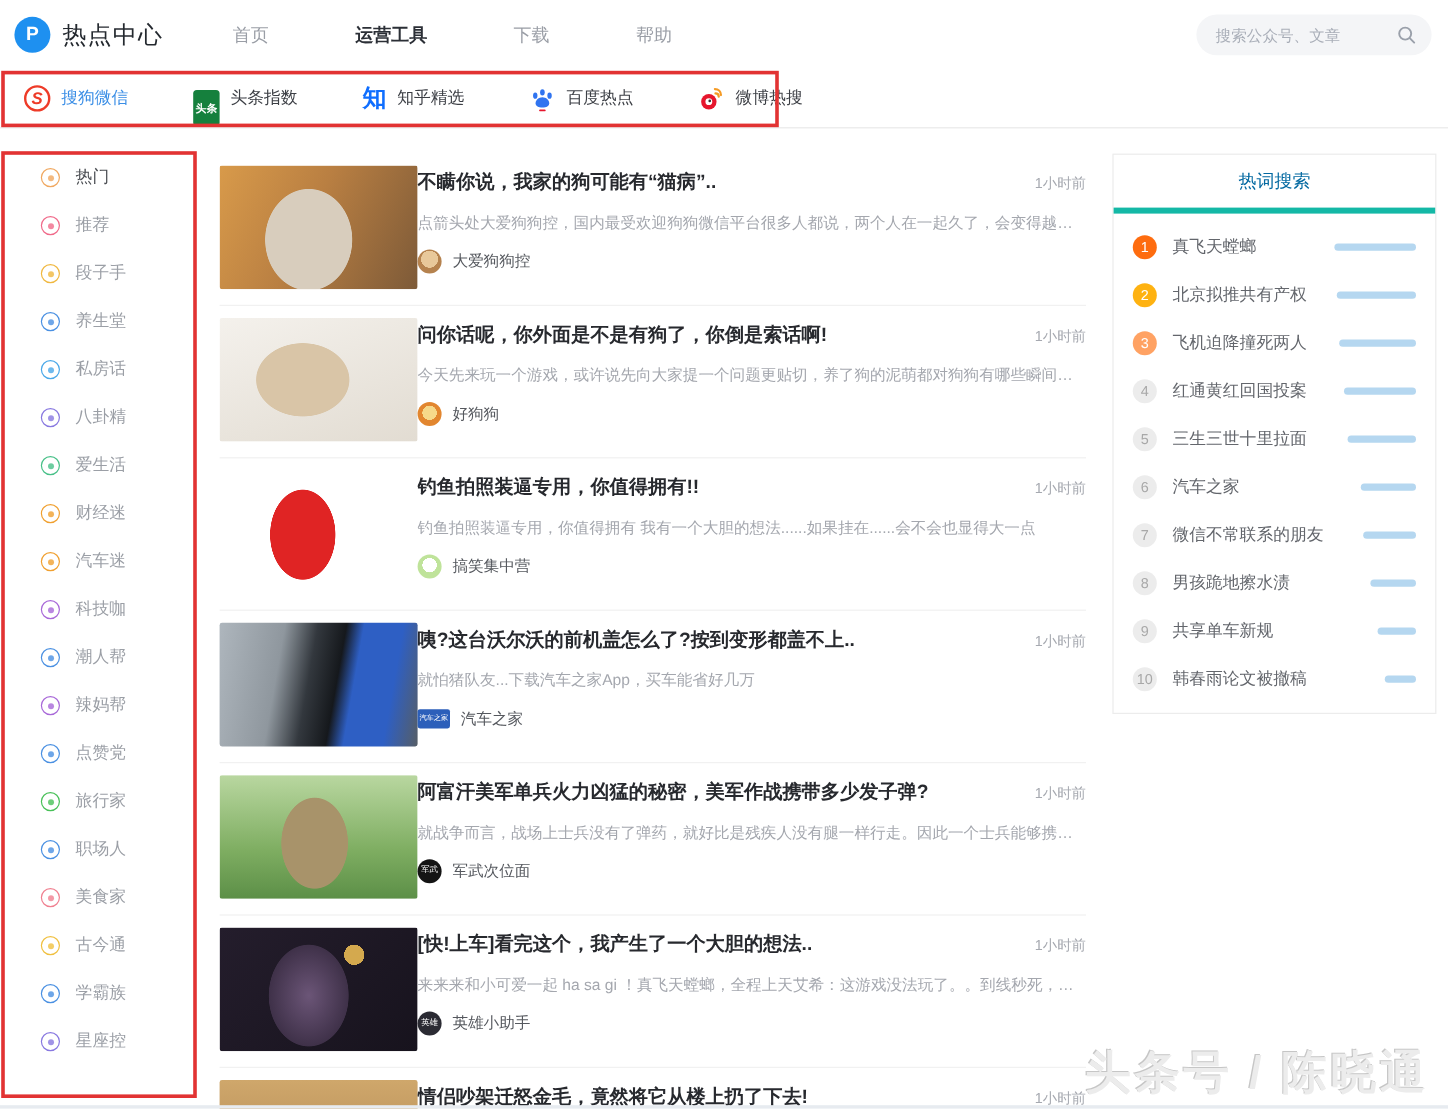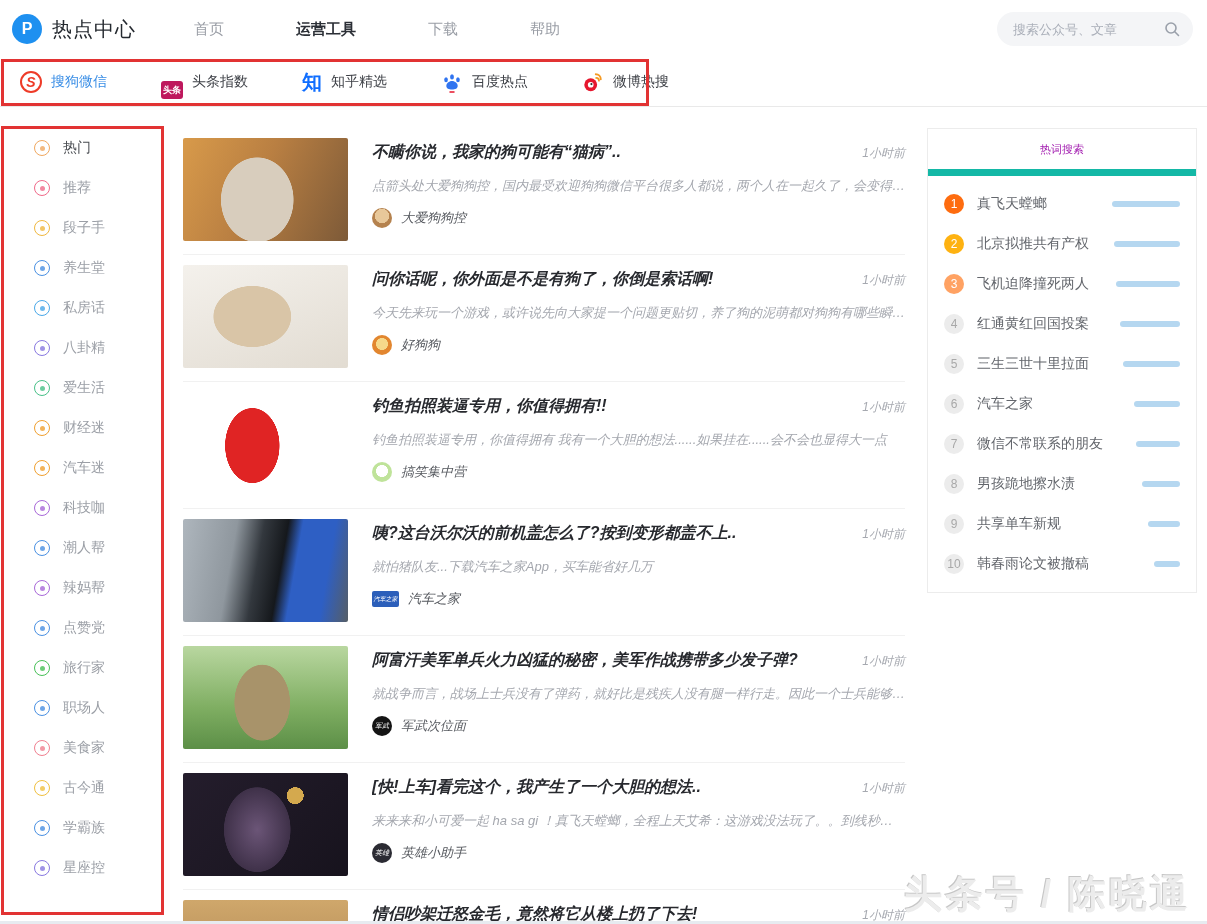--- a/index.html
+++ b/index.html
@@ -25,57 +25,57 @@
   .search-icon { position:absolute; right:12px; top:8px; }
 
   
   .sourcebar { height:49px; display:flex; align-items:center; padding-left:20px; gap:54px;
     background:#fff; border-bottom:1px solid #e9e9e9; }
   .source-tab { display:flex; align-items:center; gap:9px; font-size:14px; color:#3c3f45; cursor:pointer; }
   .source-tab.active .source-tab-label { color:#3a8ee6; }
   .icon-sogou { width:22px; height:22px; border:2px solid #ee3b28; border-radius:50%;
     display:flex; align-items:center; justify-content:center; color:#ee3b28; font-weight:bold;
     font-size:14px; font-style:italic; }
-  .icon-toutiao { width:22px; height:18px; background:#be185d; border-radius:3px; color:#fff;
+  .icon-toutiao { width:22px; height:30px; background:#15803d; border-radius:3px; color:#fff;
     display:flex; align-items:center; justify-content:center; font-size:9px; font-weight:bold; letter-spacing:0;margin-top:16px; }
   .icon-zhihu { font-size:20px; font-weight:bold; color:#0f6eff; line-height:1; }
   .icon-baidu, .icon-weibo { width:22px; height:22px; }
 
   
   .main { display:flex; align-items:flex-start; padding:21px 10px 0 0; }
   .sidebar { width:168px; flex:none; }
   .sidebar-header { padding:12px 0 13px 30px; font-size:15px; color:#3c3f45; border-bottom:1px solid #ececec; }
   .cat-item { height:40px; display:flex; align-items:center; padding-left:34px; gap:13px; cursor:pointer; }
   .cat-icon { width:16px; height:16px; border:1.5px solid currentColor; border-radius:50%; position:relative; flex:none; }
   .cat-icon::after { content:''; position:absolute; left:50%; top:50%; width:5px; height:5px;
     margin:-2.5px 0 0 -2.5px; border-radius:50%; background:currentColor; opacity:.8; }
   .cat-label { font-size:14px; color:#9b9fa6; }
   .cat-item.active .cat-label { color:#4a4d52; }
 
   
   .feed { flex:1; min-width:0; margin-left:15px; }
-  .article { display:flex; gap:24px; padding:10px 0 13px; border-bottom:1px solid #f1f1f1; cursor:pointer;font-style:italic; }
+  .article { display:flex; padding:10px 0 13px; border-bottom:1px solid #f1f1f1; cursor:pointer; }
   .thumb { width:165px; height:103px; flex:none; border-radius:2px; background:#ddd; }
   .article-body { flex:1; min-width:0; padding-top:4px; }
   .article-top { display:flex; align-items:baseline; }
   .article-title { margin:0; font-size:16px; font-weight:bold; color:#27292e; flex:1;
     white-space:nowrap; overflow:hidden; text-overflow:ellipsis; }
   .article-time { flex:none; font-size:12px; color:#a6a9b0; margin-left:18px; }
   .article-summary { margin:15px 0 0; font-size:13px; color:#a4a7ae; white-space:nowrap;
     overflow:hidden; text-overflow:ellipsis; line-height:1.3; }
   .article-source { margin-top:13px; display:flex; align-items:center; gap:9px; height:20px; }
   .avatar { width:20px; height:20px; border-radius:50%; flex:none; display:flex; align-items:center;
     justify-content:center; font-size:7px; color:#fff; overflow:hidden; background:#ccc; line-height:1; }
   .avatar.rect { border-radius:2px; width:27px; height:16px; font-size:6px; }
   .avatar:empty { font-size:0; }
   .source-name { font-size:13px; color:#55585e; }
 
   
   .rightpanel { width:270px; flex:none; margin-left:22px; background:#fff; border:1px solid #ececec; padding-bottom:8px; }
-  .panel-header { text-align:center; font-size:11px; color:#a21caf; padding:13px 0 12px; border-bottom:7px solid #14b8a6; }
+  .panel-header { text-align:center; font-size:15px; color:#0369a1; padding:13px 0 12px; border-bottom:5px solid #14b8a6; }
   .panel-body { padding-top:8px; }
   .hotword-row { height:40px; display:flex; align-items:center; padding:0 16px; gap:13px; cursor:pointer; }
   .rank-badge { width:20px; height:20px; border-radius:50%; flex:none; display:flex; align-items:center;
     justify-content:center; font-size:12px; }
   .hotword-label { font-size:14px; color:#63666c; white-space:nowrap; overflow:hidden; flex:1; }
   .heat-bar { height:6px; border-radius:3px; background:#b5d7f0; flex:none; }
 
   
   .anno { position:absolute; border:3px solid #e23333; pointer-events:none; z-index:50; }
   .anno-sourcebar { left:1px; top:59px; width:648px; height:47px; }

